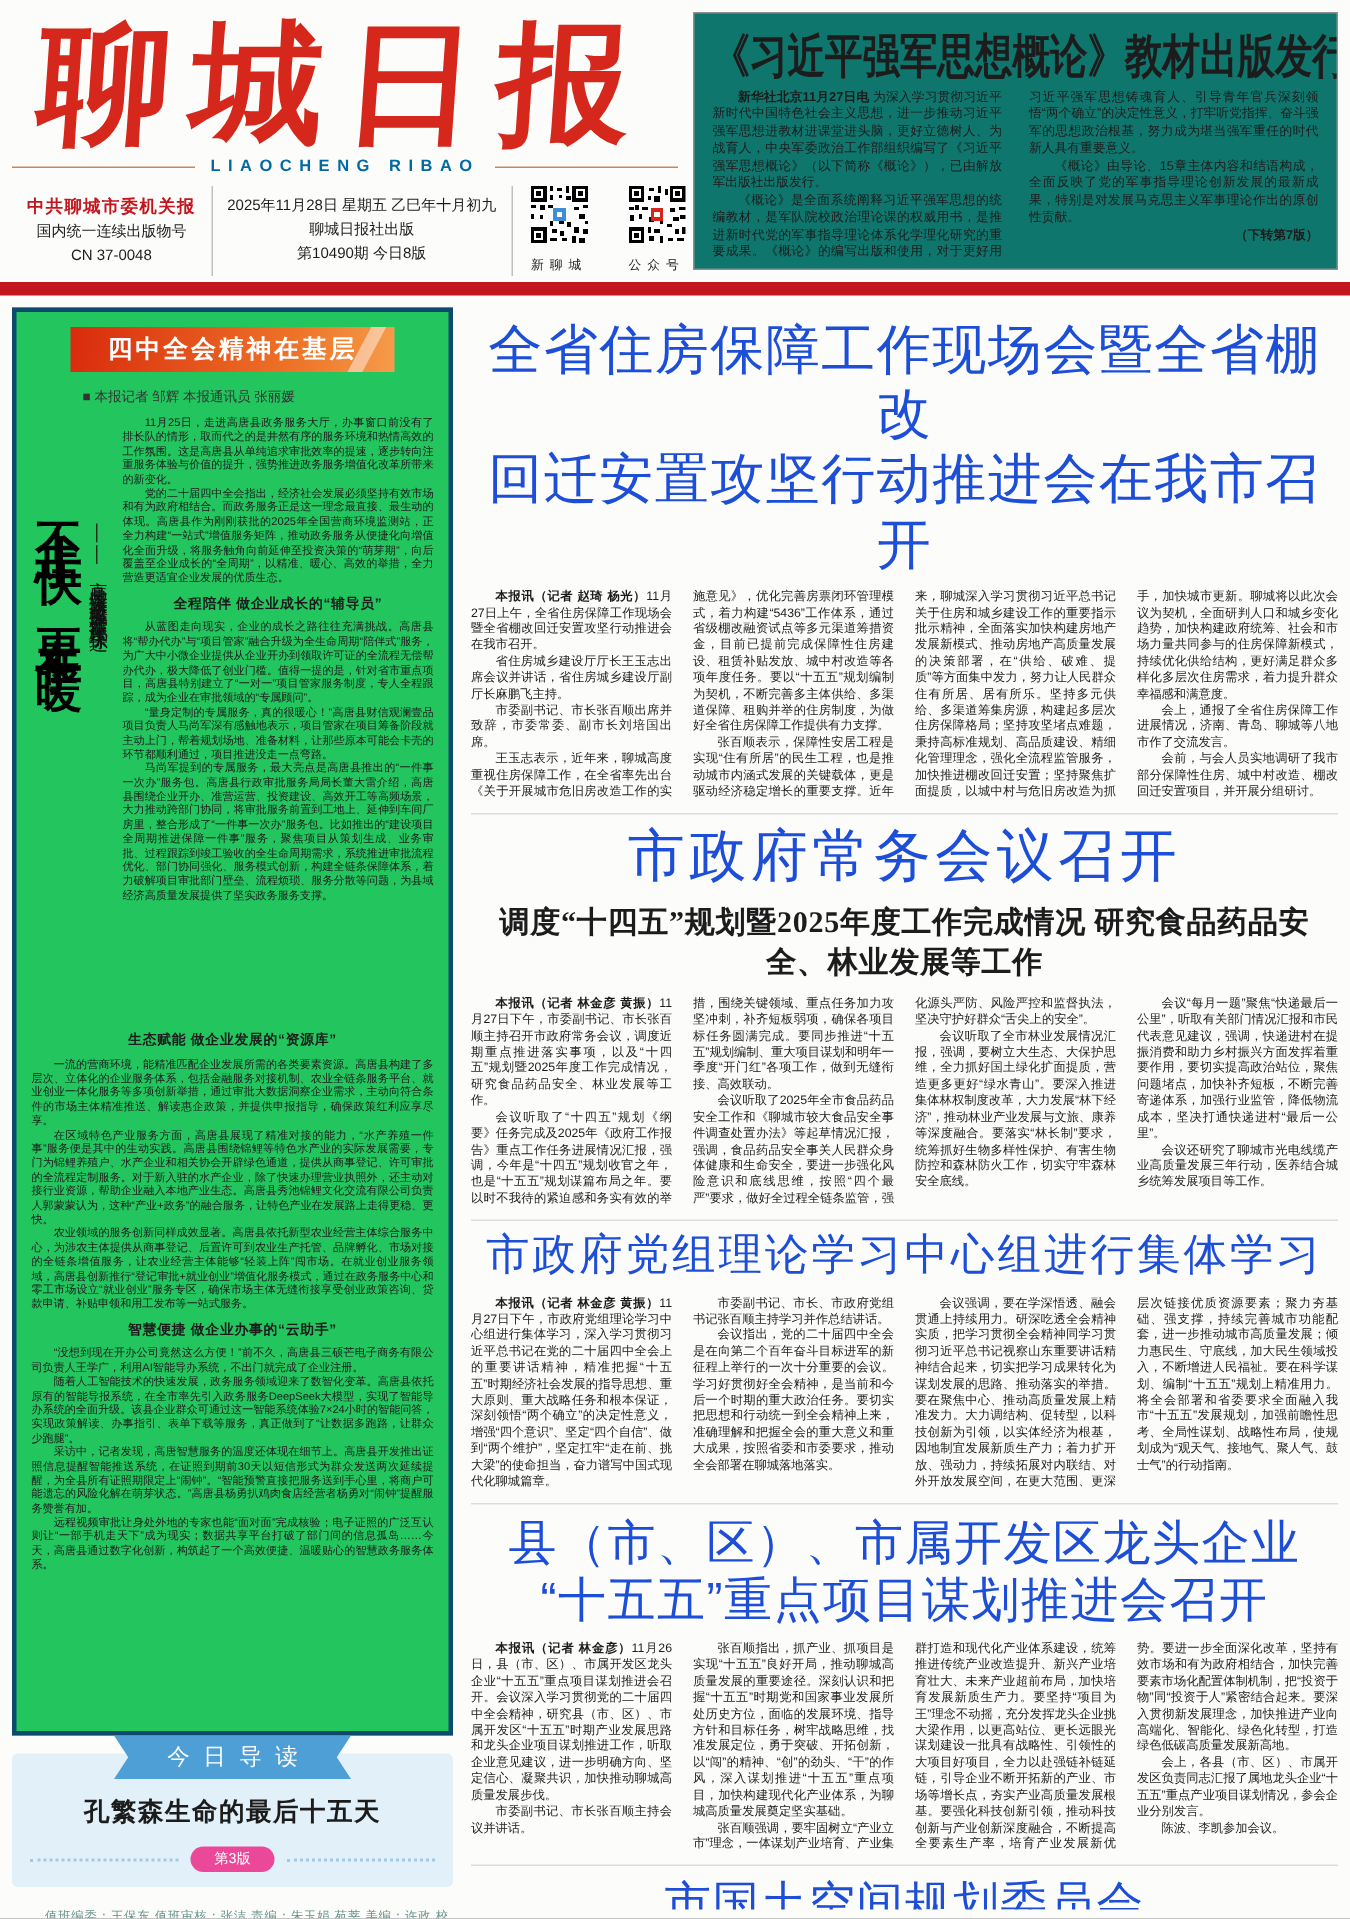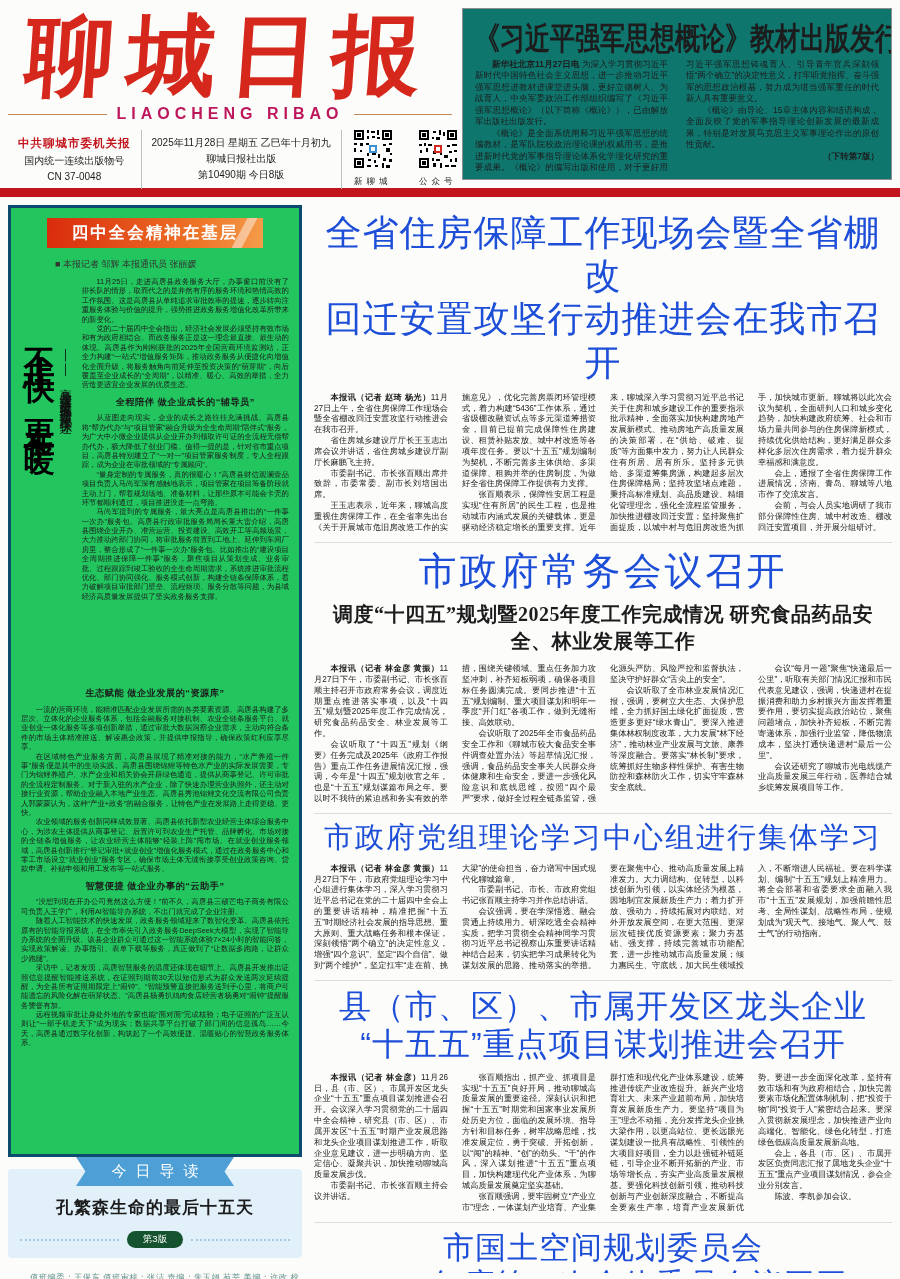--- a/index.html
+++ b/index.html
@@ -6,21 +6,21 @@
   html,body{background:#9a9a9a}
   .page{width:900px;height:1279px;margin:0 auto;background:#fcfcfa;position:relative;overflow:hidden;
         font-family:"Liberation Sans","DejaVu Sans",sans-serif;color:#1c1c1c}
   
   .masthead{display:flex;gap:10px;padding:8px 8px 0 8px;height:184px}
   .mast-left{width:444px;display:flex;flex-direction:column}
   .logo{color:#d5271b;font-family:"DejaVu Serif","Liberation Serif",serif;font-weight:bold;
         font-size:88px;line-height:1.08;text-align:center;letter-spacing:14px;transform:skewX(-4deg);white-space:nowrap}
   .logo-sub{display:flex;align-items:center;gap:10px;margin-top:2px}
   .logo-sub .rule{flex:1;height:1px;background:#c28a5a}
-  .logo-sub .pinyin{color:#be185d;font-size:16px;font-weight:bold;letter-spacing:5px;white-space:nowrap}
+  .logo-sub .pinyin{color:#0369a1;font-size:11px;font-weight:bold;letter-spacing:5px;white-space:nowrap}
   .mast-info{display:flex;align-items:stretch;margin-top:7px;font-size:10px;line-height:1.6}
   .mi-block{padding:0 10px;display:flex;flex-direction:column;justify-content:center;text-align:center;white-space:nowrap}
   .mi-block + .mi-block{border-left:1px solid #c0c0c0}
   .org{color:#c3151d;font-weight:bold;font-size:11.5px;letter-spacing:1px}
   .qr-wrap{display:flex;gap:27px;align-items:center;padding:0 6px 0 12px;border-left:1px solid #c0c0c0}
   .qr{display:flex;flex-direction:column;align-items:center;gap:2px}
   .qr-label{font-size:8.5px;letter-spacing:4px;white-space:nowrap}
   
   .trb{flex:1;border:1px solid #8f8f8f;padding:8px 12px 6px;height:172px;overflow:hidden;background:#0f766e}
   .trb-title{font-size:25px;font-weight:900;text-align:center;line-height:1.2;letter-spacing:0;white-space:nowrap;margin:2px 0 8px;transform:scaleY(1.25);transform-origin:top}
@@ -52,21 +52,21 @@
   .feat-h{font-weight:bold;text-align:center;font-size:9.2px;margin:7px 0 5px;letter-spacing:.5px}
   .feat-p{text-indent:2em}
   
   .guide{margin-top:12px;background:#e2f0fa;border-radius:4px;padding:16px 12px 10px;position:relative}
   .guide-ribbon{width:158px;margin:-28px auto 10px;background:#4d9fd6;color:#fff;text-align:center;
                 font-size:15px;letter-spacing:9px;padding:5px 0 5px 9px;
                 clip-path:polygon(0 0,100% 0,94% 50%,100% 100%,0 100%,6% 50%)}
   .guide-headline{font-size:17px;font-weight:900;text-align:center;letter-spacing:1px;margin:2px 0 12px}
   .guide-badge-row{display:flex;align-items:center;gap:8px}
   .guide-dots{flex:1;border-top:2px dotted #a6c9e2}
-  .guide-badge{background:#14532d;color:#fff;border-radius:10px;padding:2px 16px;font-size:9.5px;white-space:nowrap}
+  .guide-badge{background:#ec4899;color:#fff;border-radius:10px;padding:2px 16px;font-size:9.5px;white-space:nowrap}
   
   .footer-line{margin-top:14px;padding-left:22px;font-size:8.2px;color:#629089;letter-spacing:.6px}
   
   .article{padding:6px 0 8px}
   .article + .article{border-top:1px solid #dcdcdc}
   .t2{font-weight:400;text-align:center;line-height:1.2;letter-spacing:1px;color:#1d4ed8}
   .t-a{font-size:36px}
   .t-b{font-size:38px;letter-spacing:3px}
   .t-c{font-size:29px;letter-spacing:2px}
   .t-d{font-size:32px}
@@ -226,20 +226,21 @@
         </div>
       </section>
 
       <section class="article">
         <h2 class="t2 t-c">
           <span>市政府党组理论学习中心组进行集体学习</span>
         </h2>
         <div class="art-body">
           <p><span class="lead">本报讯（记者 林金彦 黄振）</span><span>11月27日下午，市政府党组理论学习中心组进行集体学习，深入学习贯彻习近平总书记在党的二十届四中全会上的重要讲话精神，精准把握“十五五”时期经济社会发展的指导思想、重大原则、重大战略任务和根本保证，深刻领悟“两个确立”的决定性意义，增强“四个意识”、坚定“四个自信”、做到“两个维护”，坚定扛牢“走在前、挑大梁”的使命担当，奋力谱写中国式现代化聊城篇章。</span></p>
           <p>市委副书记、市长、市政府党组书记张百顺主持学习并作总结讲话。</p>
+          <p>会议指出，党的二十届四中全会是在向第二个百年奋斗目标进军的新征程上举行的一次十分重要的会议。学习好贯彻好全会精神，是当前和今后一个时期的重大政治任务。要切实把思想和行动统一到全会精神上来，准确理解和把握全会的重大意义和重大成果，按照省委和市委要求，推动全会部署在聊城落地落实。</p>
           <p>会议强调，要在学深悟透、融会贯通上持续用力。研深吃透全会精神实质，把学习贯彻全会精神同学习贯彻习近平总书记视察山东重要讲话精神结合起来，切实把学习成果转化为谋划发展的思路、推动落实的举措。要在聚焦中心、推动高质量发展上精准发力。大力调结构、促转型，以科技创新为引领，以实体经济为根基，因地制宜发展新质生产力；着力扩开放、强动力，持续拓展对内联结、对外开放发展空间，在更大范围、更深层次链接优质资源要素；聚力夯基础、强支撑，持续完善城市功能配套，进一步推动城市高质量发展；倾力惠民生、守底线，加大民生领域投入，不断增进人民福祉。要在科学谋划、编制“十五五”规划上精准用力。将全会部署和省委要求全面融入我市“十五五”发展规划，加强前瞻性思考、全局性谋划、战略性布局，使规划成为“观天气、接地气、聚人气、鼓士气”的行动指南。</p>
         </div>
       </section>
 
       <section class="article">
         <h2 class="t2 t-d">
           <span>县（市、区）、市属开发区龙头企业</span><br>
           <span>“十五五”重点项目谋划推进会召开</span>
         </h2>
         <div class="art-body">

